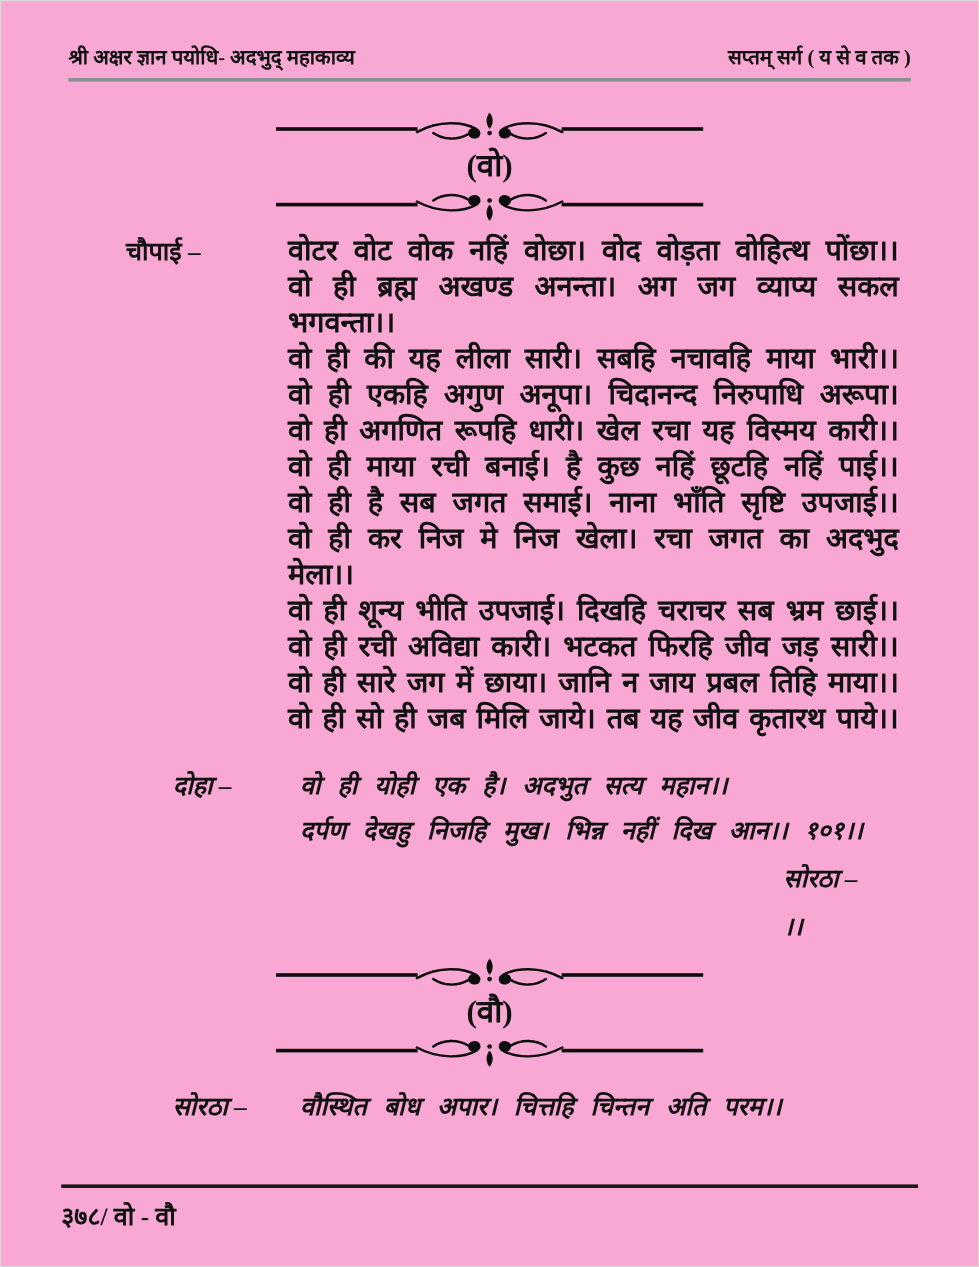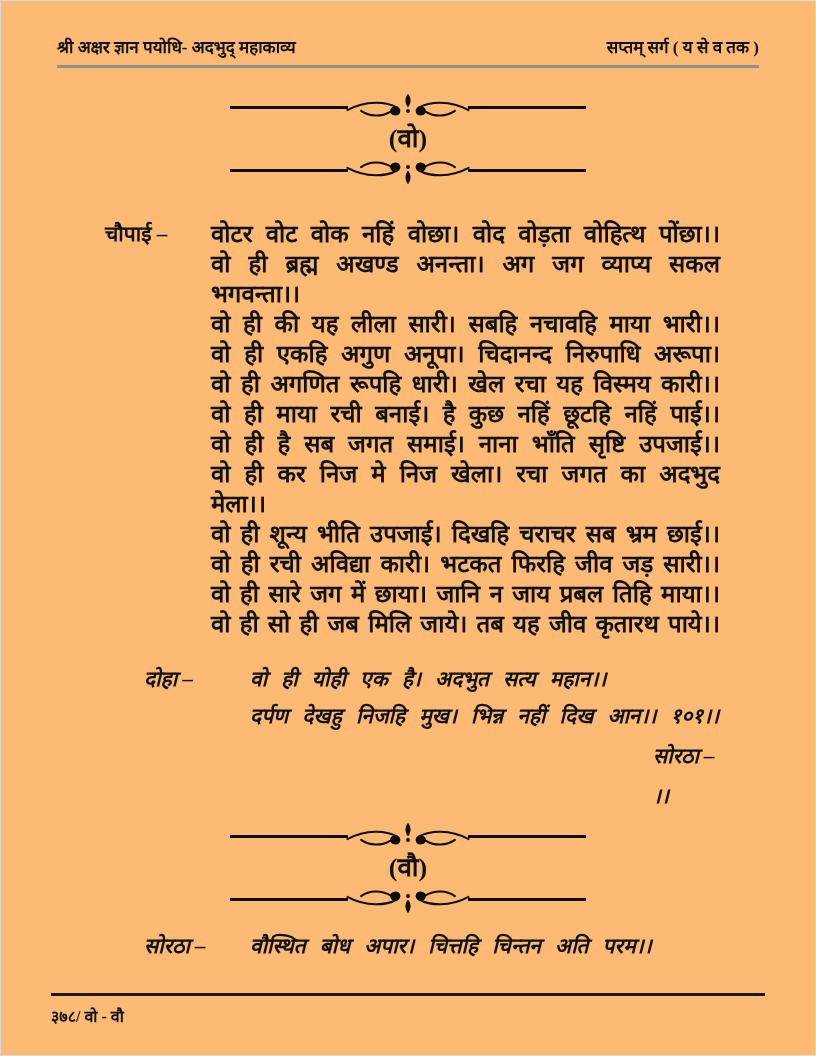--- a/index.html
+++ b/index.html
@@ -4,21 +4,21 @@
 <style>
   html,body{margin:0;padding:0;}
   body{
     background:#e9e9e9;
     font-family:"Liberation Serif","DejaVu Serif",serif;
   }
   .page{
     position:relative;
     width:816px;height:1056px;
     margin:0 auto;
-    background:#fdba74;
+    background:#f9a8d4;
     box-sizing:border-box;
     border:1px solid #d9d9d9;
     overflow:hidden;
     color:#111;
   }
   .content{margin:0 56px;}
 
   
   .header{
     display:flex;justify-content:space-between;align-items:flex-end;
@@ -40,42 +40,42 @@
   
   .stanza{display:flex;padding-left:48px;}
   .stanza-label{
     flex:0 0 106px;
     font-size:21px;font-weight:700;line-height:30px;
     white-space:nowrap;
   }
   .stanza-label.it{font-style:italic;line-height:37px;}
   .verse{flex:0 0 509px;max-width:509px;}
 
-  .chaupai-block{margin-top:33px;}
+  .chaupai-block{margin-top:9px;gap:29px;}
   .chaupai-line{
     font-size:24px;font-weight:700;line-height:30px;
     text-align:justify;text-align-last:justify;
     word-spacing:0.12em;
   }
 
   .italic-block{margin-top:0;justify-content:flex-end;}
   .m-top-doha{margin-top:22px;}
   .m-top-sm{margin-top:3px;}
   .italic-line{
     font-size:21px;font-weight:700;font-style:italic;line-height:37px;
     word-spacing:0.42em;white-space:nowrap;
   }
 
   .vau-section{margin-top:6px;}
   .soratha2-block{margin-top:13px;}
 
   
   .footer{position:absolute;left:50px;right:50px;bottom:28px;}
   .footer-rule{height:3px;background:#1a1a1a;}
-  .footer-text{font-size:16px;font-weight:700;margin-top:9px;}
+  .footer-text{font-size:21px;font-weight:700;margin-top:9px;}
 </style>
 </head>
 <body>
 
 <div class="page">
   <div class="content">
 
     <div class="header">
       <span>श्री अक्षर ज्ञान पयोधि- अदभुद् महाकाव्य</span>
       <span>सप्तम् सर्ग ( य से व तक )</span>

